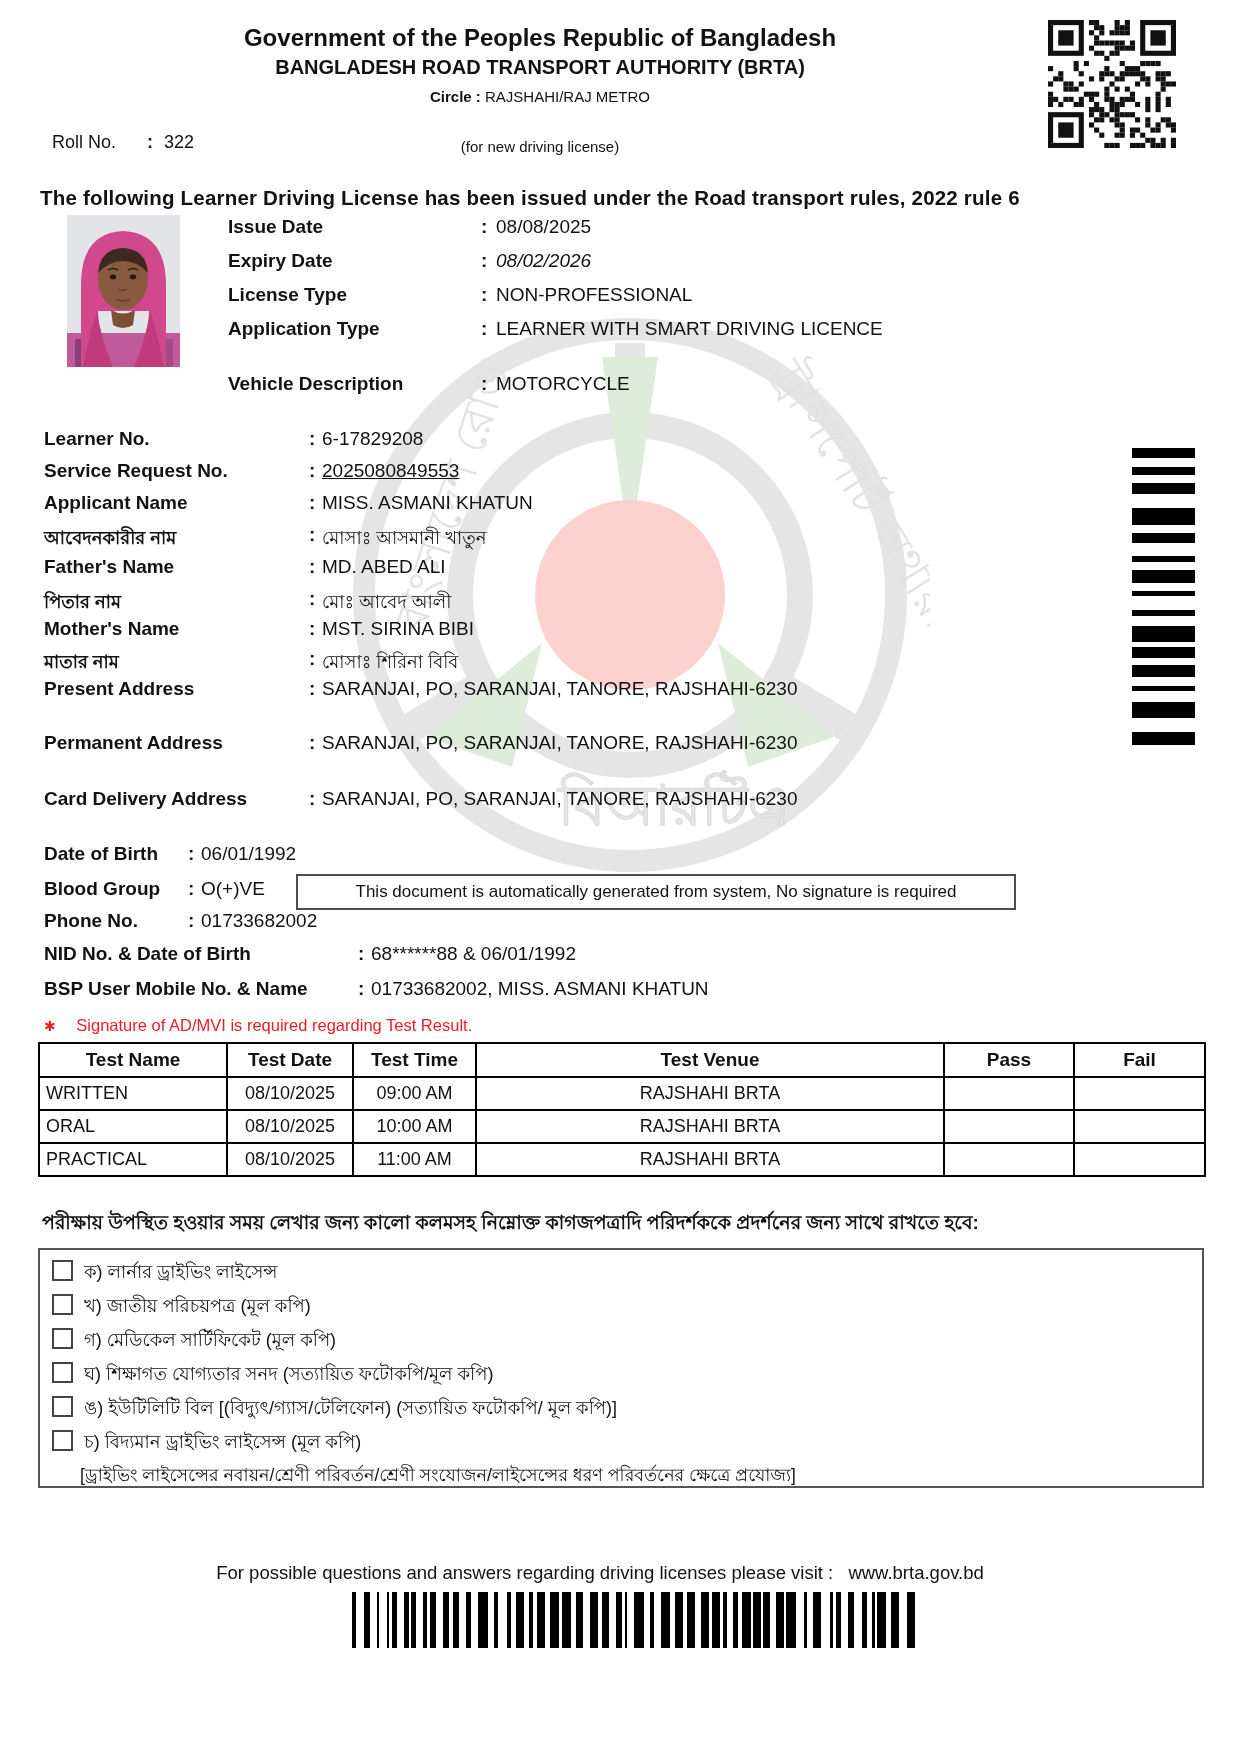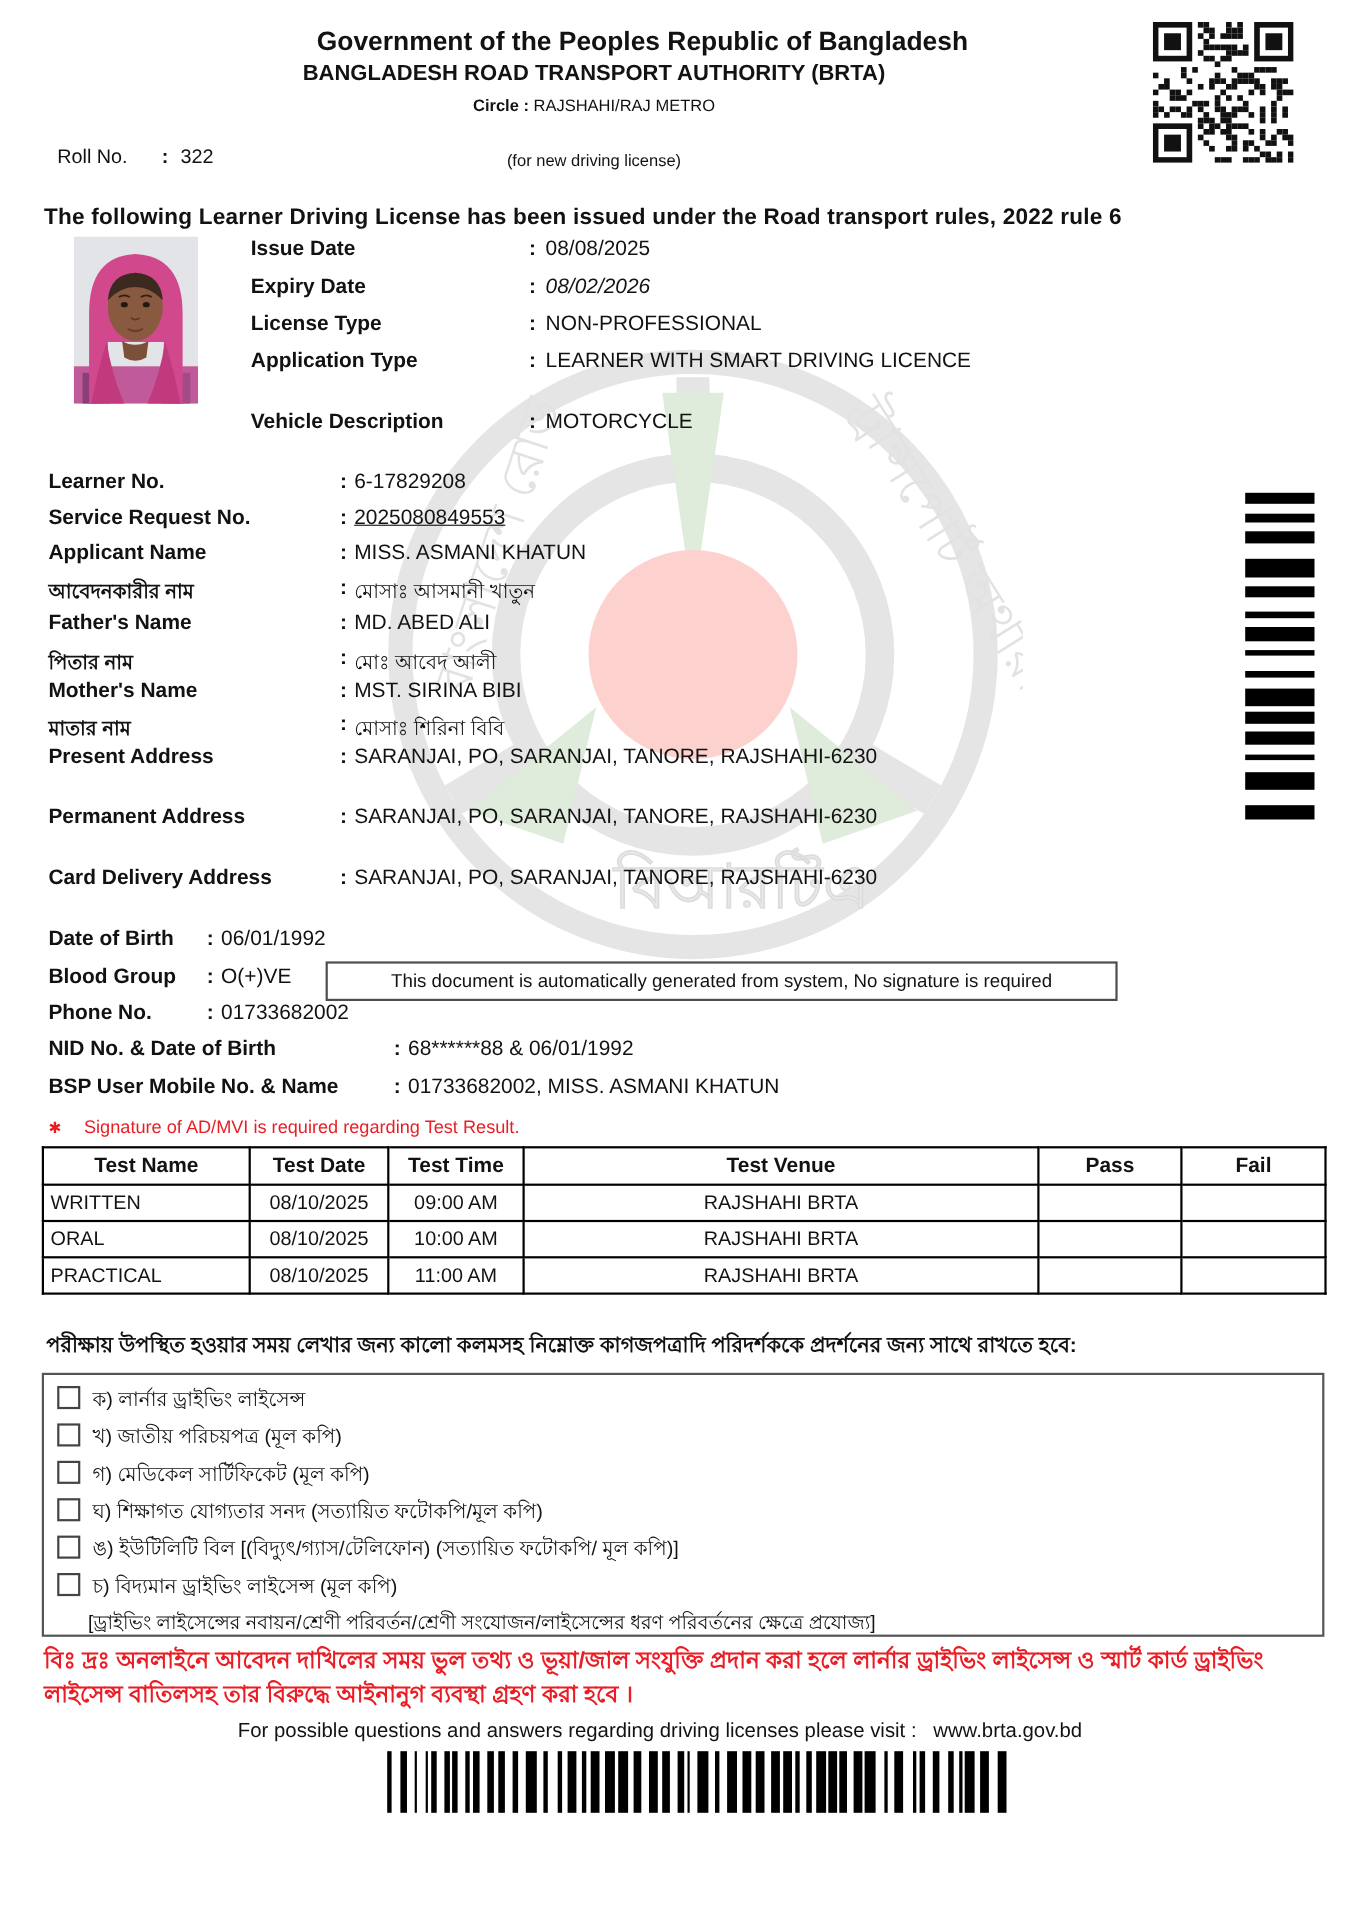--- a/index.html
+++ b/index.html
@@ -62,21 +62,21 @@
     <polygon points="300,255 272,62 328,62" fill="#cadec4"></polygon>
     <polygon points="212,348 96,442 182,472" fill="#cadec4"></polygon>
     <polygon points="388,348 504,442 418,472" fill="#cadec4"></polygon>
     <circle cx="300" cy="300" r="95" fill="#fbb4af"></circle>
     <text x="72" y="330" font-size="46" fill="#d0d0d0" transform="rotate(-72 90 320)">বাংলাদেশ রোড</text>
     <text x="400" y="90" font-size="46" fill="#d0d0d0" transform="rotate(58 430 120)">ট্রান্সপোর্ট অথরিটি</text>
     <text x="228" y="530" font-size="56" fill="#dcdcdc" stroke="#c6c6c6" stroke-width="1.5">বিআরটিএ</text>
   </svg>
 
   <div class="abs hdr-wrap abs" style="left:0;top:0;width:1080px;height:170px;">
-    <div class="abs ctr title z1" style="left:0;margin-left:44px;">Government of the Peoples Republic of Bangladesh</div>
+    <div class="abs ctr title z1" style="left:0;">Government of the Peoples Republic of Bangladesh</div>
     <div class="abs ctr brta z1" style="left:0;">BANGLADESH ROAD TRANSPORT AUTHORITY (BRTA)</div>
     <div class="abs ctr circle-line z1" style="left:0;">
       <span class="b">Circle :</span>
       <span>RAJSHAHI/RAJ METRO</span>
     </div>
     <div class="abs ctr ldl-sub z1" style="left:0;">(for new driving license)</div>
   </div>
 
   <div class="abs roll z1">
     <span>Roll No.</span>
@@ -480,21 +480,20 @@
         <div class="chk-item bn" style="top: 8px;"><span class="cb"></span><span>ক) লার্নার ড্রাইভিং লাইসেন্স</span></div>
         <div class="chk-item bn" style="top: 42px;"><span class="cb"></span><span>খ) জাতীয় পরিচয়পত্র (মূল কপি)</span></div>
         <div class="chk-item bn" style="top: 76px;"><span class="cb"></span><span>গ) মেডিকেল সার্টিফিকেট (মূল কপি)</span></div>
         <div class="chk-item bn" style="top: 110px;"><span class="cb"></span><span>ঘ) শিক্ষাগত যোগ্যতার সনদ (সত্যায়িত ফটোকপি/মূল কপি)</span></div>
         <div class="chk-item bn" style="top: 144px;"><span class="cb"></span><span>ঙ) ইউটিলিটি বিল [(বিদ্যুৎ/গ্যাস/টেলিফোন) (সত্যায়িত ফটোকপি/ মূল কপি)]</span></div>
         <div class="chk-item bn" style="top: 178px;"><span class="cb"></span><span>চ) বিদ্যমান ড্রাইভিং লাইসেন্স (মূল কপি)</span></div>
         <div class="chk-item bn nobox" style="top: 212px;"><span>[ড্রাইভিং লাইসেন্সের নবায়ন/শ্রেণী পরিবর্তন/শ্রেণী সংযোজন/লাইসেন্সের ধরণ পরিবর্তনের ক্ষেত্রে প্রযোজ্য]</span></div>
       </div>
   </div>
 
-  <div class="abs warning bn z1">বিঃ দ্রঃ অনলাইনে আবেদন দাখিলের সময় ভুল তথ্য ও ভূয়া/জাল সংযুক্তি প্রদান করা হলে লার্নার ড্রাইভিং লাইসেন্স ও স্মার্ট কার্ড ড্রাইভিং লাইসেন্স বাতিলসহ তার বিরুদ্ধে আইনানুগ ব্যবস্থা গ্রহণ করা হবে ।</div>
 
   <div class="abs footer z1">
     <span>For possible questions and answers regarding driving licenses please visit :</span>
     <span style="margin-left:10px;">www.brta.gov.bd</span>
   </div>
 
   <div class="abs bbar z1" id="bbar" style="position: absolute;">
       <div style="position:absolute;left:0px;top:0;width:4px;height:56px;background:#000;"></div>
       <div style="position:absolute;left:12px;top:0;width:6px;height:56px;background:#000;"></div>
       <div style="position:absolute;left:25px;top:0;width:2px;height:56px;background:#000;"></div>

